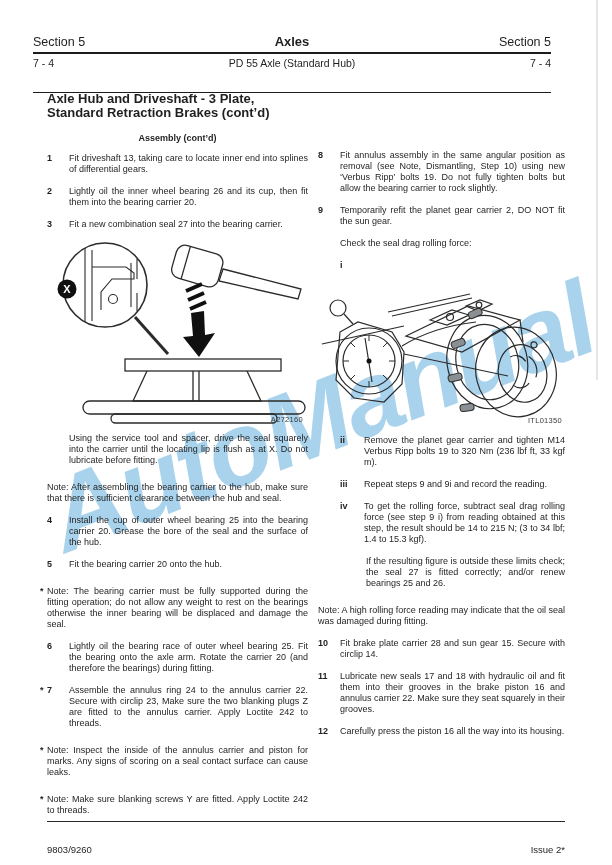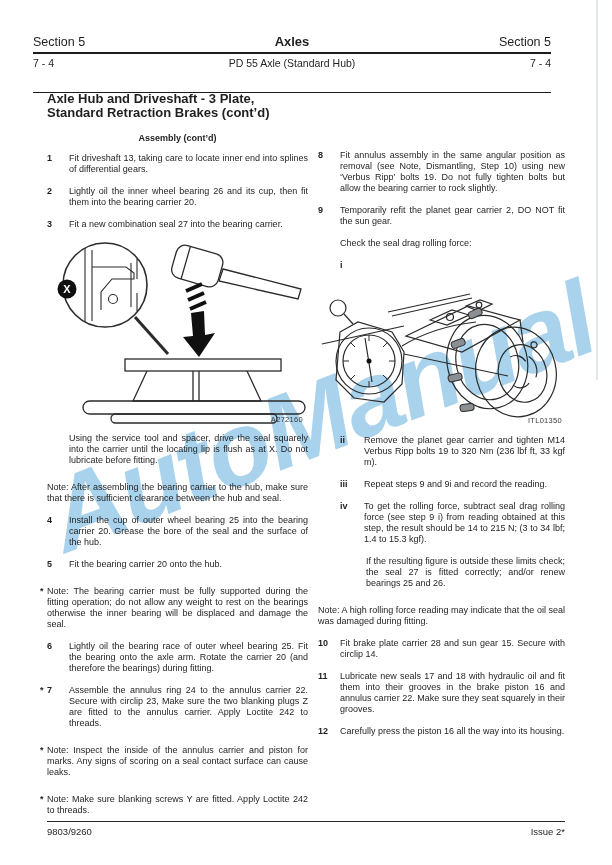--- a/index.html
+++ b/index.html
@@ -39,21 +39,21 @@
   .st{flex:1;text-align:justify;}
   .note{margin:16px 0 11px;position:relative;text-align:justify;}
   .ast{position:absolute;left:-7px;top:0;font-style:normal;font-weight:bold;}
   .p-ind{margin:0 0 11px 22px;text-align:justify;}
   .p-ind2{margin:0 0 11px 48px;text-align:justify;}
   .sub{display:flex;margin:0 0 11px 22px;}
   .fig{position:relative;margin:2px 0 8px;}
   .fig svg{display:block;}
   .fig-label{font-size:7.5px;fill:#3a3a3a;letter-spacing:.3px;}
   
-  .footer{left:47px;top:821px;width:518px;border-top:1.5px solid #2a2a2a;padding-top:4px;
+  .footer{left:47px;top:821px;width:518px;border-top:1.5px solid #2a2a2a;padding-top:22px;
     display:flex;justify-content:space-between;font-size:9.5px;}
 </style>
 </head>
 <body>
 
 <div class="page">
 
   <div class="watermark" style="color: rgb(169, 211, 236);">AutoManual</div>
   <div class="scan-edge"></div>
 

